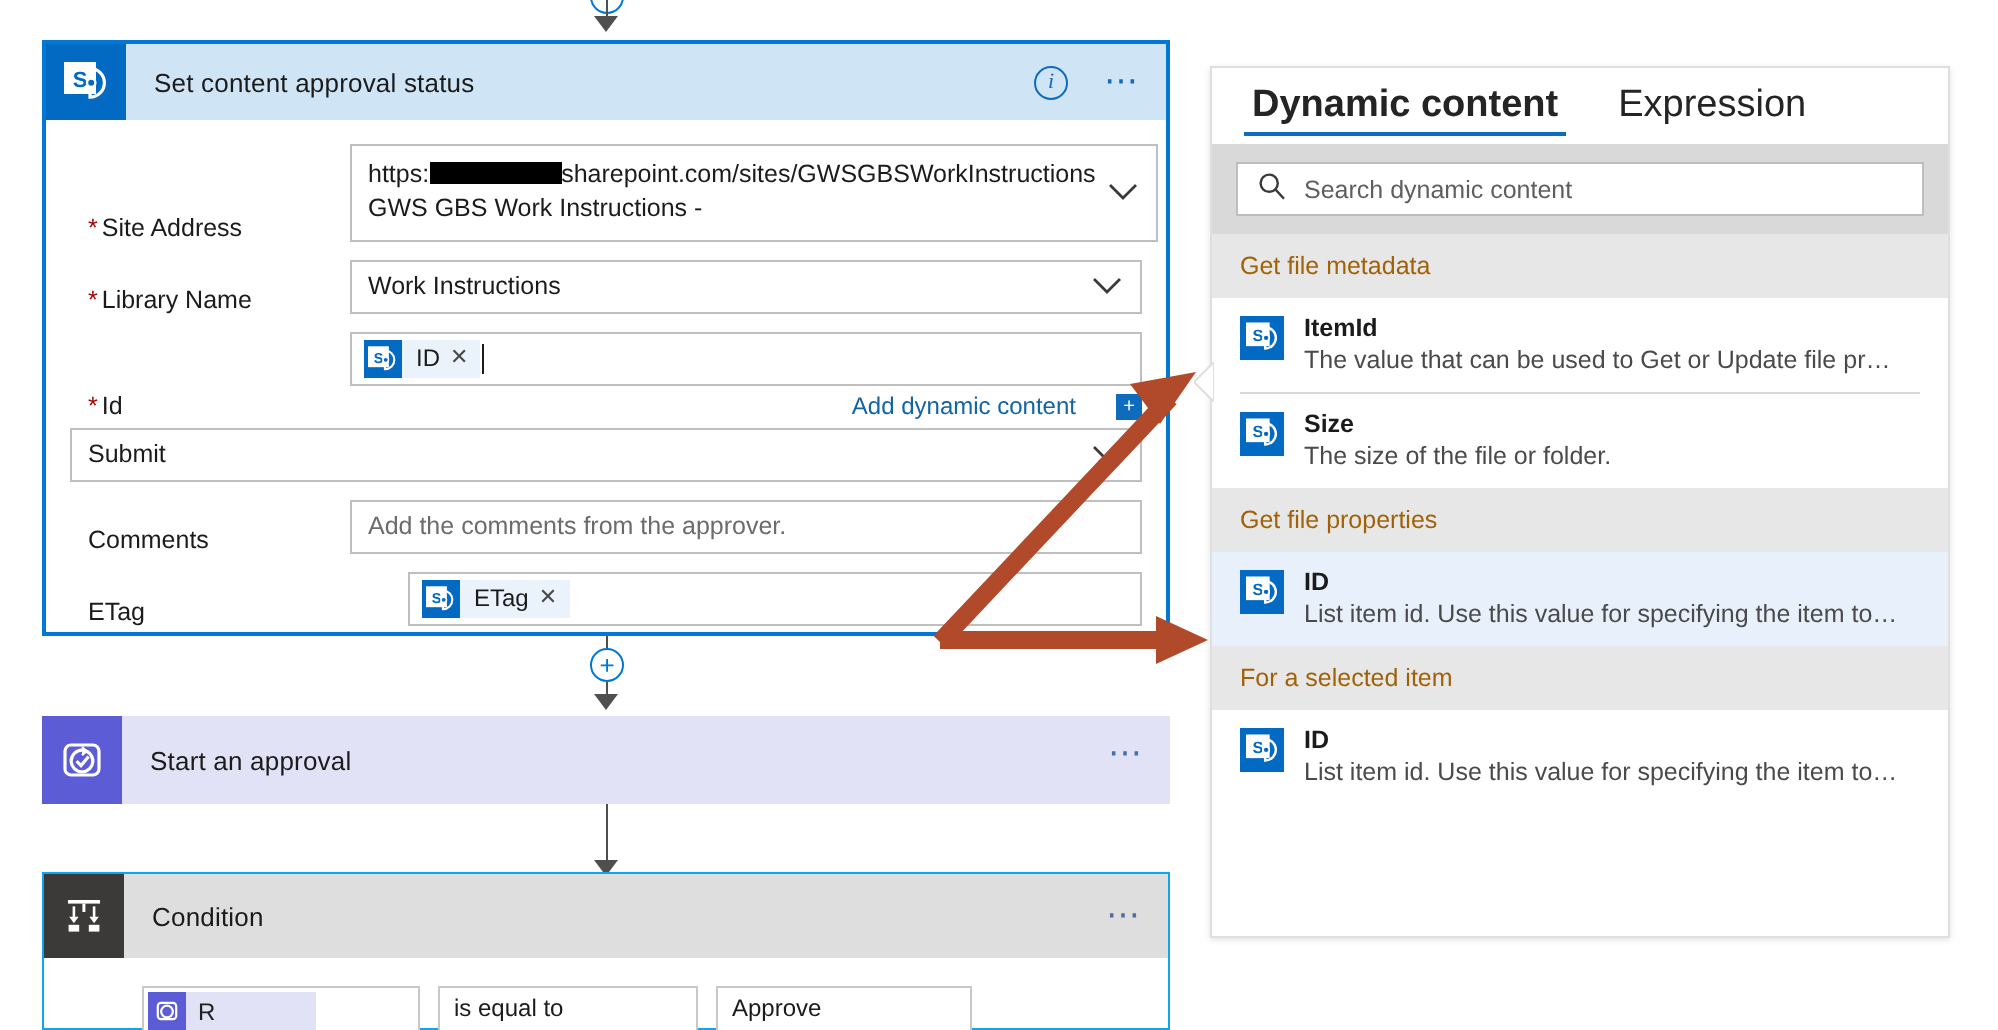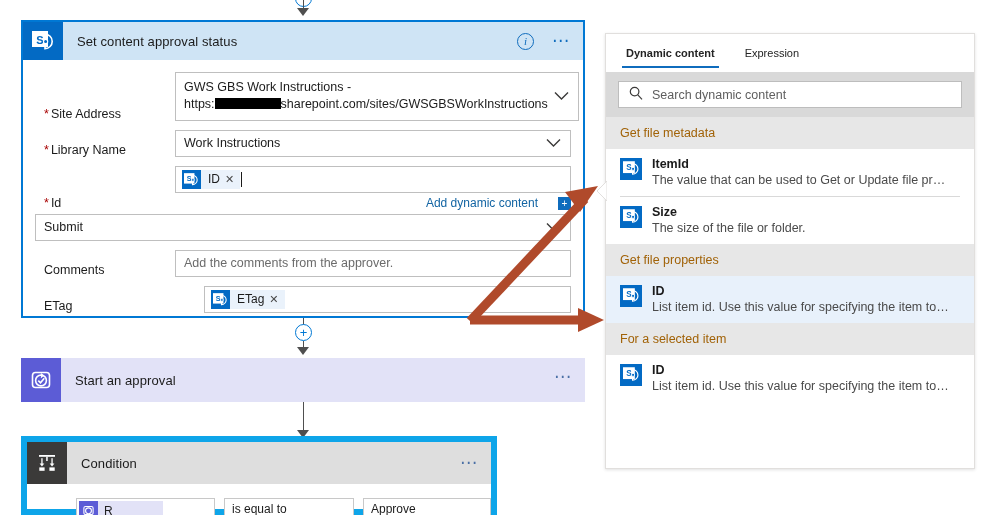--- a/index.html
+++ b/index.html
@@ -59,21 +59,21 @@
   .chip-text{background:#eaf2fb;height:19px;display:inline-flex;align-items:center;
     padding:0 4px 0 7px;font-size:12px;color:#1b1b1b;}
   .chip-x{background:#eaf2fb;height:19px;display:inline-flex;align-items:center;padding:0 6px 0 1px;
     font-size:11px;color:#4a4a4a;}
   .caret-bar{display:inline-block;width:1px;height:15px;background:#1b1b1b;vertical-align:middle;margin-left:1px;}
 
   
   .panel{position:absolute;box-sizing:border-box;background:#fff;border:1px solid #e1dfdd;
      box-shadow:0 1px 3px rgba(0,0,0,.12);}
   .panel-tabs{display:flex;height:38px;align-items:stretch;background:#fff;padding:0 16px;}
-  .ptab{display:flex;align-items:center;font-size:11px;color:#242424;position:relative;padding:0 4px;margin-right:22px;}
+  .ptab{display:flex;align-items:center;font-size:19px;color:#242424;position:relative;padding:0 4px;margin-right:22px;}
   .ptab.active{font-weight:bold;}
   .ptab.active:after{content:"";position:absolute;left:0;right:0;bottom:4px;height:2.5px;background:#0f6cbd;}
   .search-wrap{background:#d9d9d9;padding:9px 12px;}
   .search-box{background:#fff;border:1px solid #bdbdbd;height:25px;display:flex;align-items:center;padding:0 10px;}
   .search-box .mag{margin-right:9px;}
   .search-box span.ph{font-size:12.5px;color:#5e5e5e;}
   .grp-head{background:#e7e7e7;color:#a16207;font-size:12.5px;padding:9px 14px;}
   .dc-item{display:flex;align-items:flex-start;padding:8px 14px 8px 14px;background:#fff;}
   .dc-item.hl{background:#e8f1fb;}
   .dc-ico{width:22px;height:22px;flex:0 0 22px;background:#036ac4;display:flex;align-items:center;justify-content:center;margin-right:10px;margin-top:1px;}
@@ -116,24 +116,24 @@
     </div>
 
     <div class="form-body">
 
       <div class="frow">
         <div class="flabel">
           <span class="req">*</span><span>Site Address</span>
         </div>
         <div class="fctrl">
           <div class="fbox" style="padding-top:6px;padding-bottom:7px;">
-            <div>GWS GBS Work Instructions -</div>
             <div style="white-space:nowrap;">
               <span>https:</span><span class="redact"></span><span>sharepoint.com/sites/GWSGBSWorkInstructions</span>
             </div>
+            <div>GWS GBS Work Instructions -</div>
             <span class="chev">
               <svg width="15" height="9" viewBox="0 0 15 9">
                   <polyline points="1,1 7.5,7.5 14,1" fill="none" stroke="#3b3a39" stroke-width="1.4"></polyline>
                 </svg>
             </span>
           </div>
         </div>
       </div>
 
       <div class="frow">
@@ -252,21 +252,21 @@
         <div class="ellipsis grey">⋯</div>
       </div>
     </div>
   </div>
 
   <div>
     <div class="conn-line" style="left:303px;top:402px;height:32px;"></div>
     <div class="arrow-head" style="left:297px;top:430px;"></div>
   </div>
 
-  <div class="card" style="left:21px;top:436px;width:476px;height:79px;border:6px solid #0ea5e9;">
+  <div class="card" style="left:21px;top:436px;width:564px;height:79px;border:1px solid #0ea5e9;">
     <div class="card-head" style="height:42px;background:#dedede;">
       <div class="card-icon" style="background:#3b3a39;height:42px;width:40px;">
         <svg width="24" height="24" viewBox="0 0 24 24">
           <rect x="4" y="4" width="16" height="1.8" fill="#ffffff"></rect>
           <rect x="11.2" y="5.8" width="1.5" height="4.2" fill="#ffffff"></rect>
           <rect x="6.3" y="7.2" width="1.3" height="6" fill="#ffffff"></rect>
           <rect x="16.4" y="7.2" width="1.3" height="6" fill="#ffffff"></rect>
           <polygon points="4.6,12.4 9.3,12.4 6.95,15.6" fill="#ffffff"></polygon>
           <polygon points="14.7,12.4 19.4,12.4 17.05,15.6" fill="#ffffff"></polygon>
           <rect x="4.3" y="16.4" width="5.3" height="3.4" fill="#ffffff"></rect>

